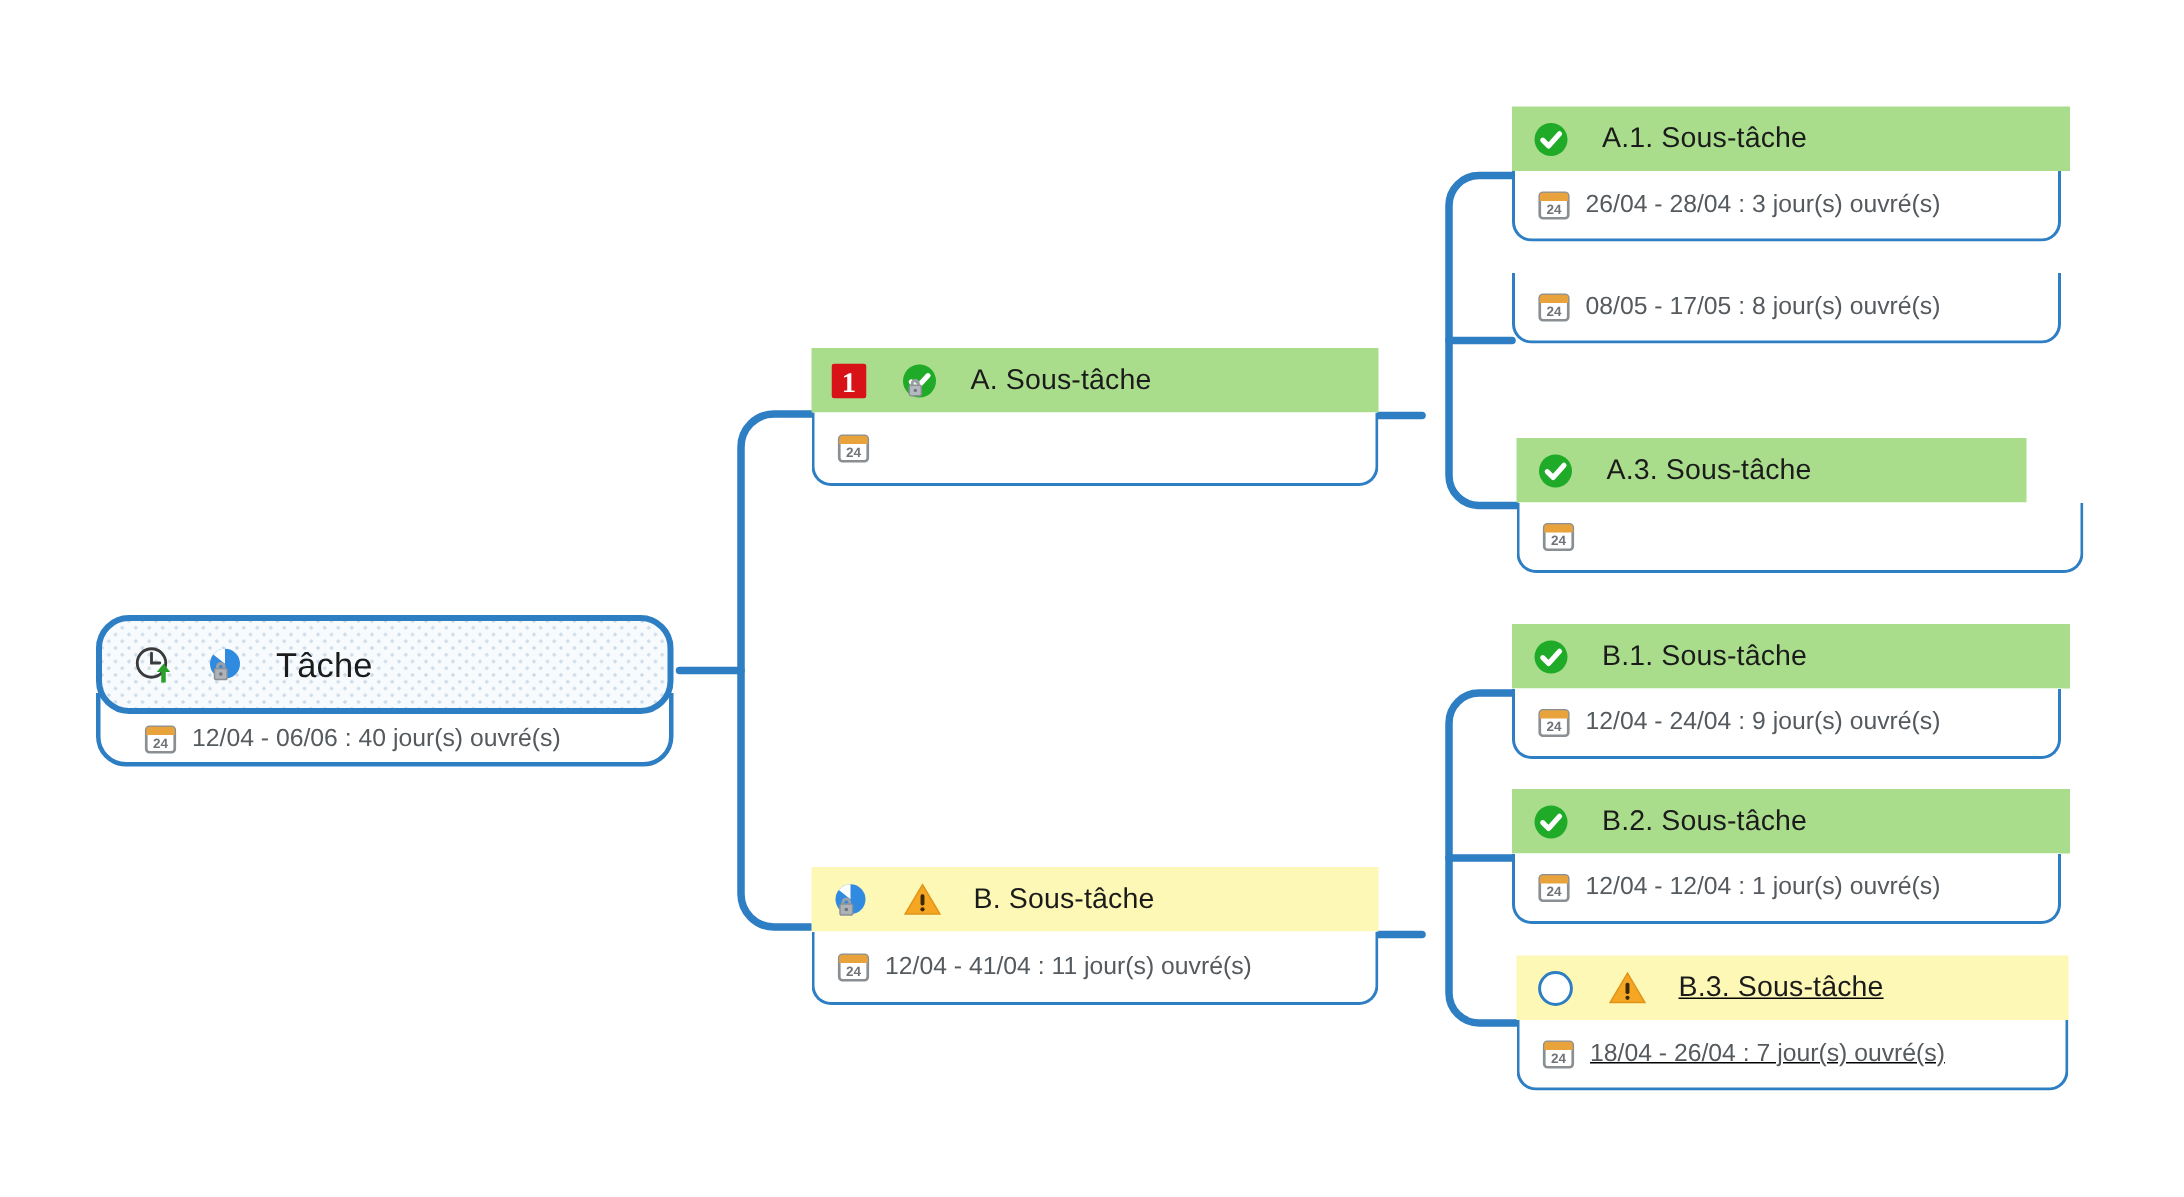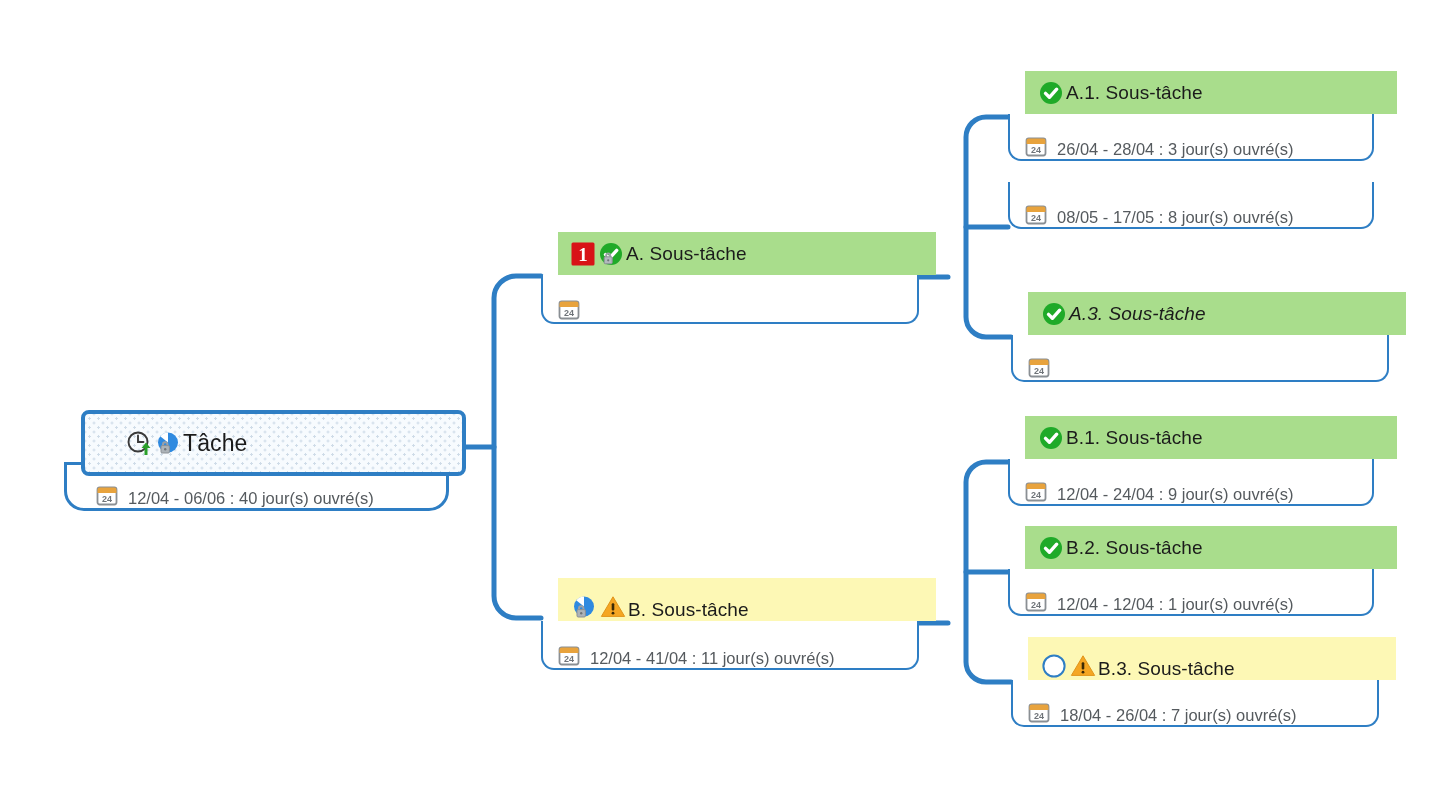--- a/index.html
+++ b/index.html
@@ -14,49 +14,48 @@
   #canvas{position:absolute;inset:0;}
 
   
   #links{position:absolute;left:0;top:0;width:1456px;height:798px;pointer-events:none;}
 
   
   .node{position:absolute;}
   .node .hdr{
     box-sizing:border-box;
     display:flex;align-items:center;
-    gap:1px;
+    gap:20px;
     padding:0 12px;
     font-size:19px;
     color:#1b1b1b;
     letter-spacing:.1px;
     white-space:nowrap;
-    margin-left:17px;
   }
   .node .dates{
     box-sizing:border-box;
-    display:flex;align-items:flex-end;gap:9px;
+    display:flex;align-items:center;gap:9px;
     padding:0 14px;
     font-size:16.5px;
     color:#555a5e;
     white-space:nowrap;
     background:#ffffff;
     border:2.5px solid #2e7ec4;
     border-top:none;
     border-radius:0 0 13px 13px;
   }
 
   
   #n-root{left:64px;top:410px;}
   #n-root .hdr{
     width:385px;height:66px;
     border:4px solid #2e7ec4;
-    border-radius:8px;
+    border-radius:22px;
     font-size:23px;
-    padding-left:40px;
+    padding-left:20px;
     background-color:#f7fbfe;
     background-image:
       radial-gradient(#cfdce8 1px, transparent 1.1px),
       radial-gradient(#cfdce8 1px, transparent 1.1px);
     background-size:9px 9px;
     background-position:0 0, 4.5px 4.5px;
     position:relative;z-index:2;
   }
   #n-root .dates{
     width:385px;height:49px;
@@ -73,30 +72,30 @@
   .lvl1 .dates{height:49px;width:378px;}
   #n-a{left:541px;top:232px;}
   #n-b{left:541px;top:578px;}
 
   
   .lvl2 .hdr{height:43px;width:372px;}
   .lvl2 .dates{height:47px;width:366px;}
   #n-a1{left:1008px;top:71px;}
   #n-a2{left:1008px;top:182px;}
   #n-a3{left:1011px;top:292px;}
-  #n-a3 .hdr{width:378px;font-style:italic;}
+  #n-a3 .hdr{width:340px;}
   #n-a3 .dates{width:378px;}
   #n-b1{left:1008px;top:416px;}
   #n-b2{left:1008px;top:526px;}
-  #n-b3{left:1011px;top:637px;}
+  #n-b3{left:1011px;top:637px;text-decoration:underline;}
   #n-b3 .hdr{width:368px;}
   #n-b3 .dates{width:368px;}
 
   .bg-green .hdr{background:#a9dd8c;}
-  .bg-yellow .hdr{background:#fdf8b5;align-items:flex-end;}
+  .bg-yellow .hdr{background:#fdf8b5;}
 
   
   .ico{display:inline-block;flex:0 0 auto;line-height:0;}
   .lbl{display:inline-block;}
 
   .cal{width:24px;height:24px;flex:0 0 auto;}
 </style>
 </head>
 <body>
 

